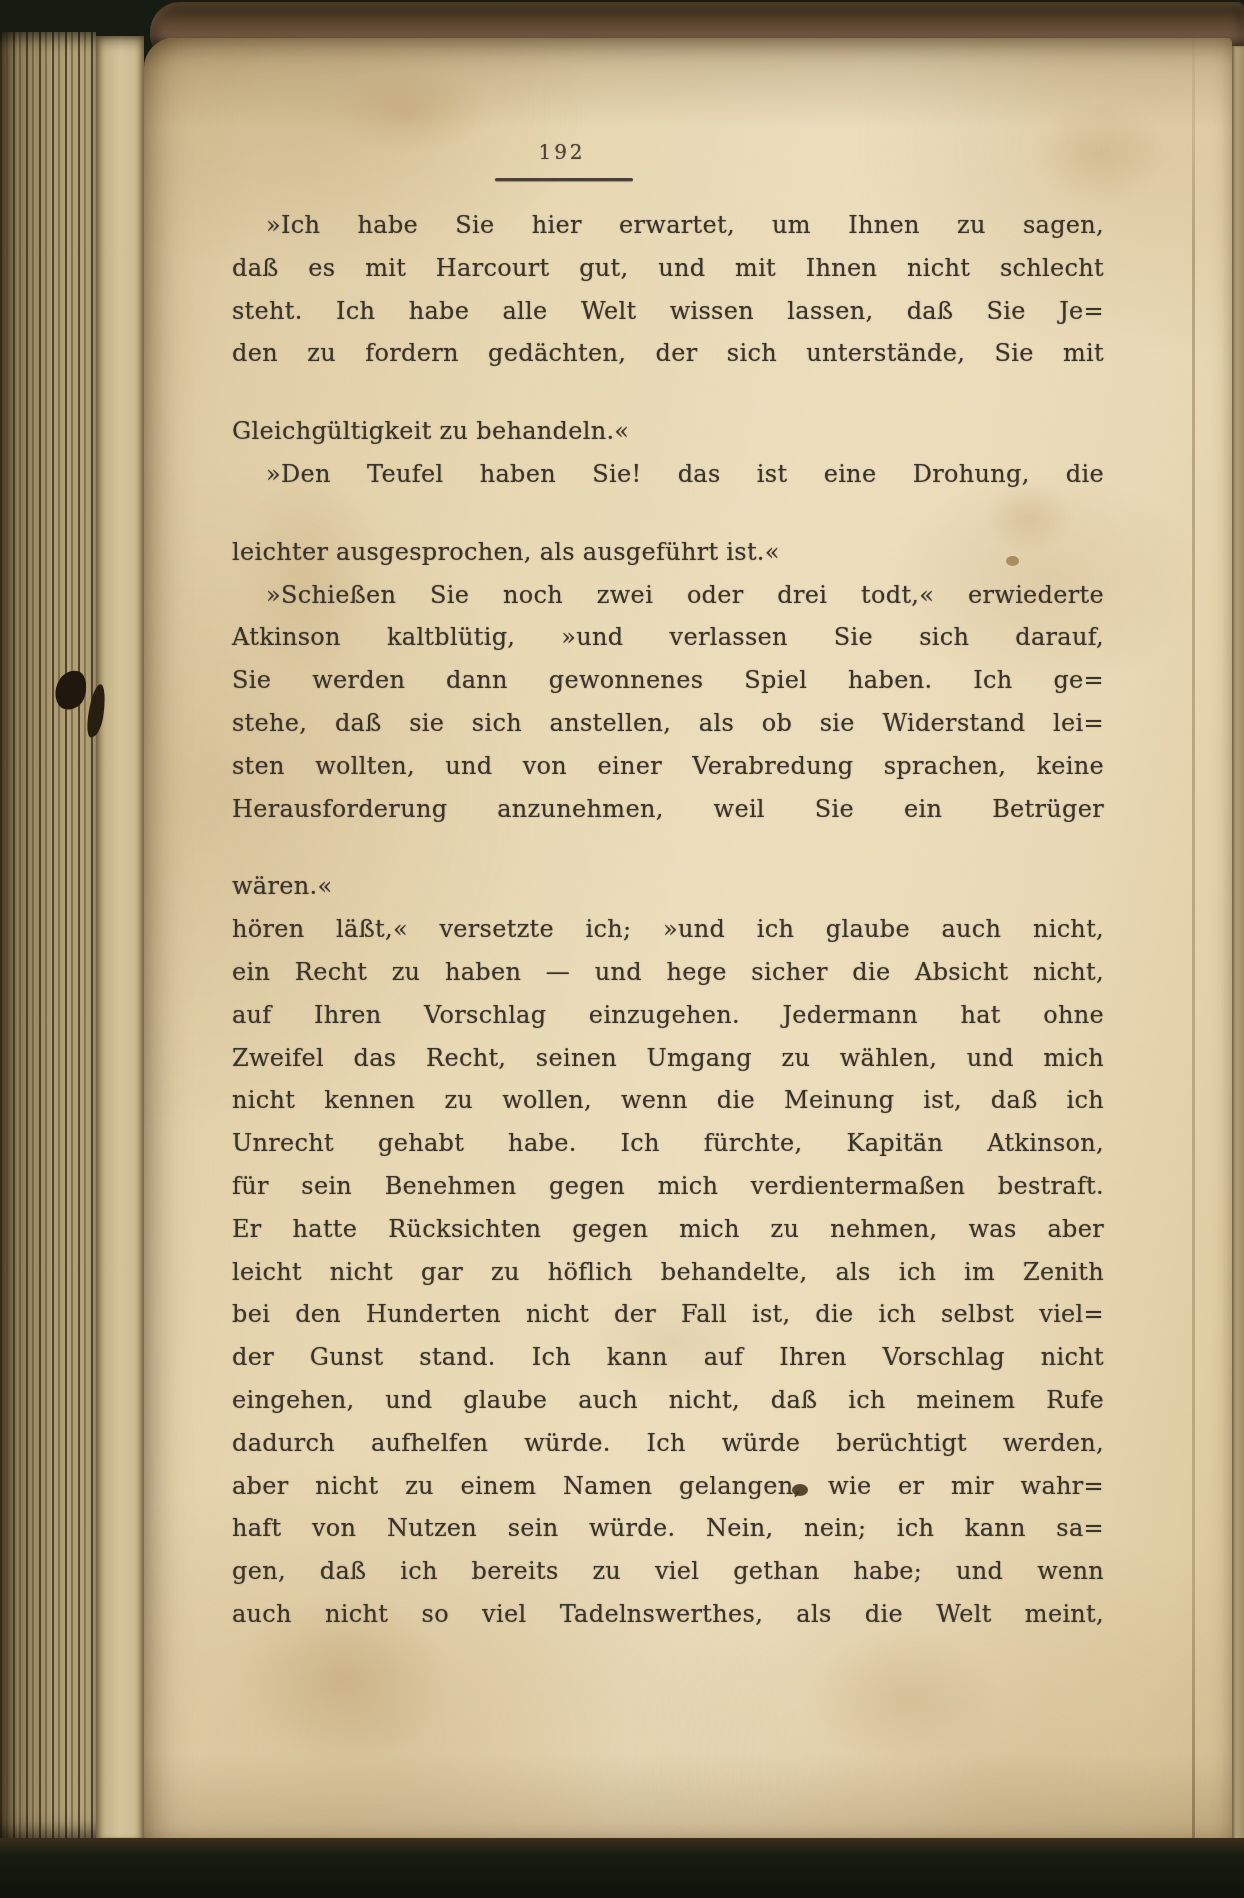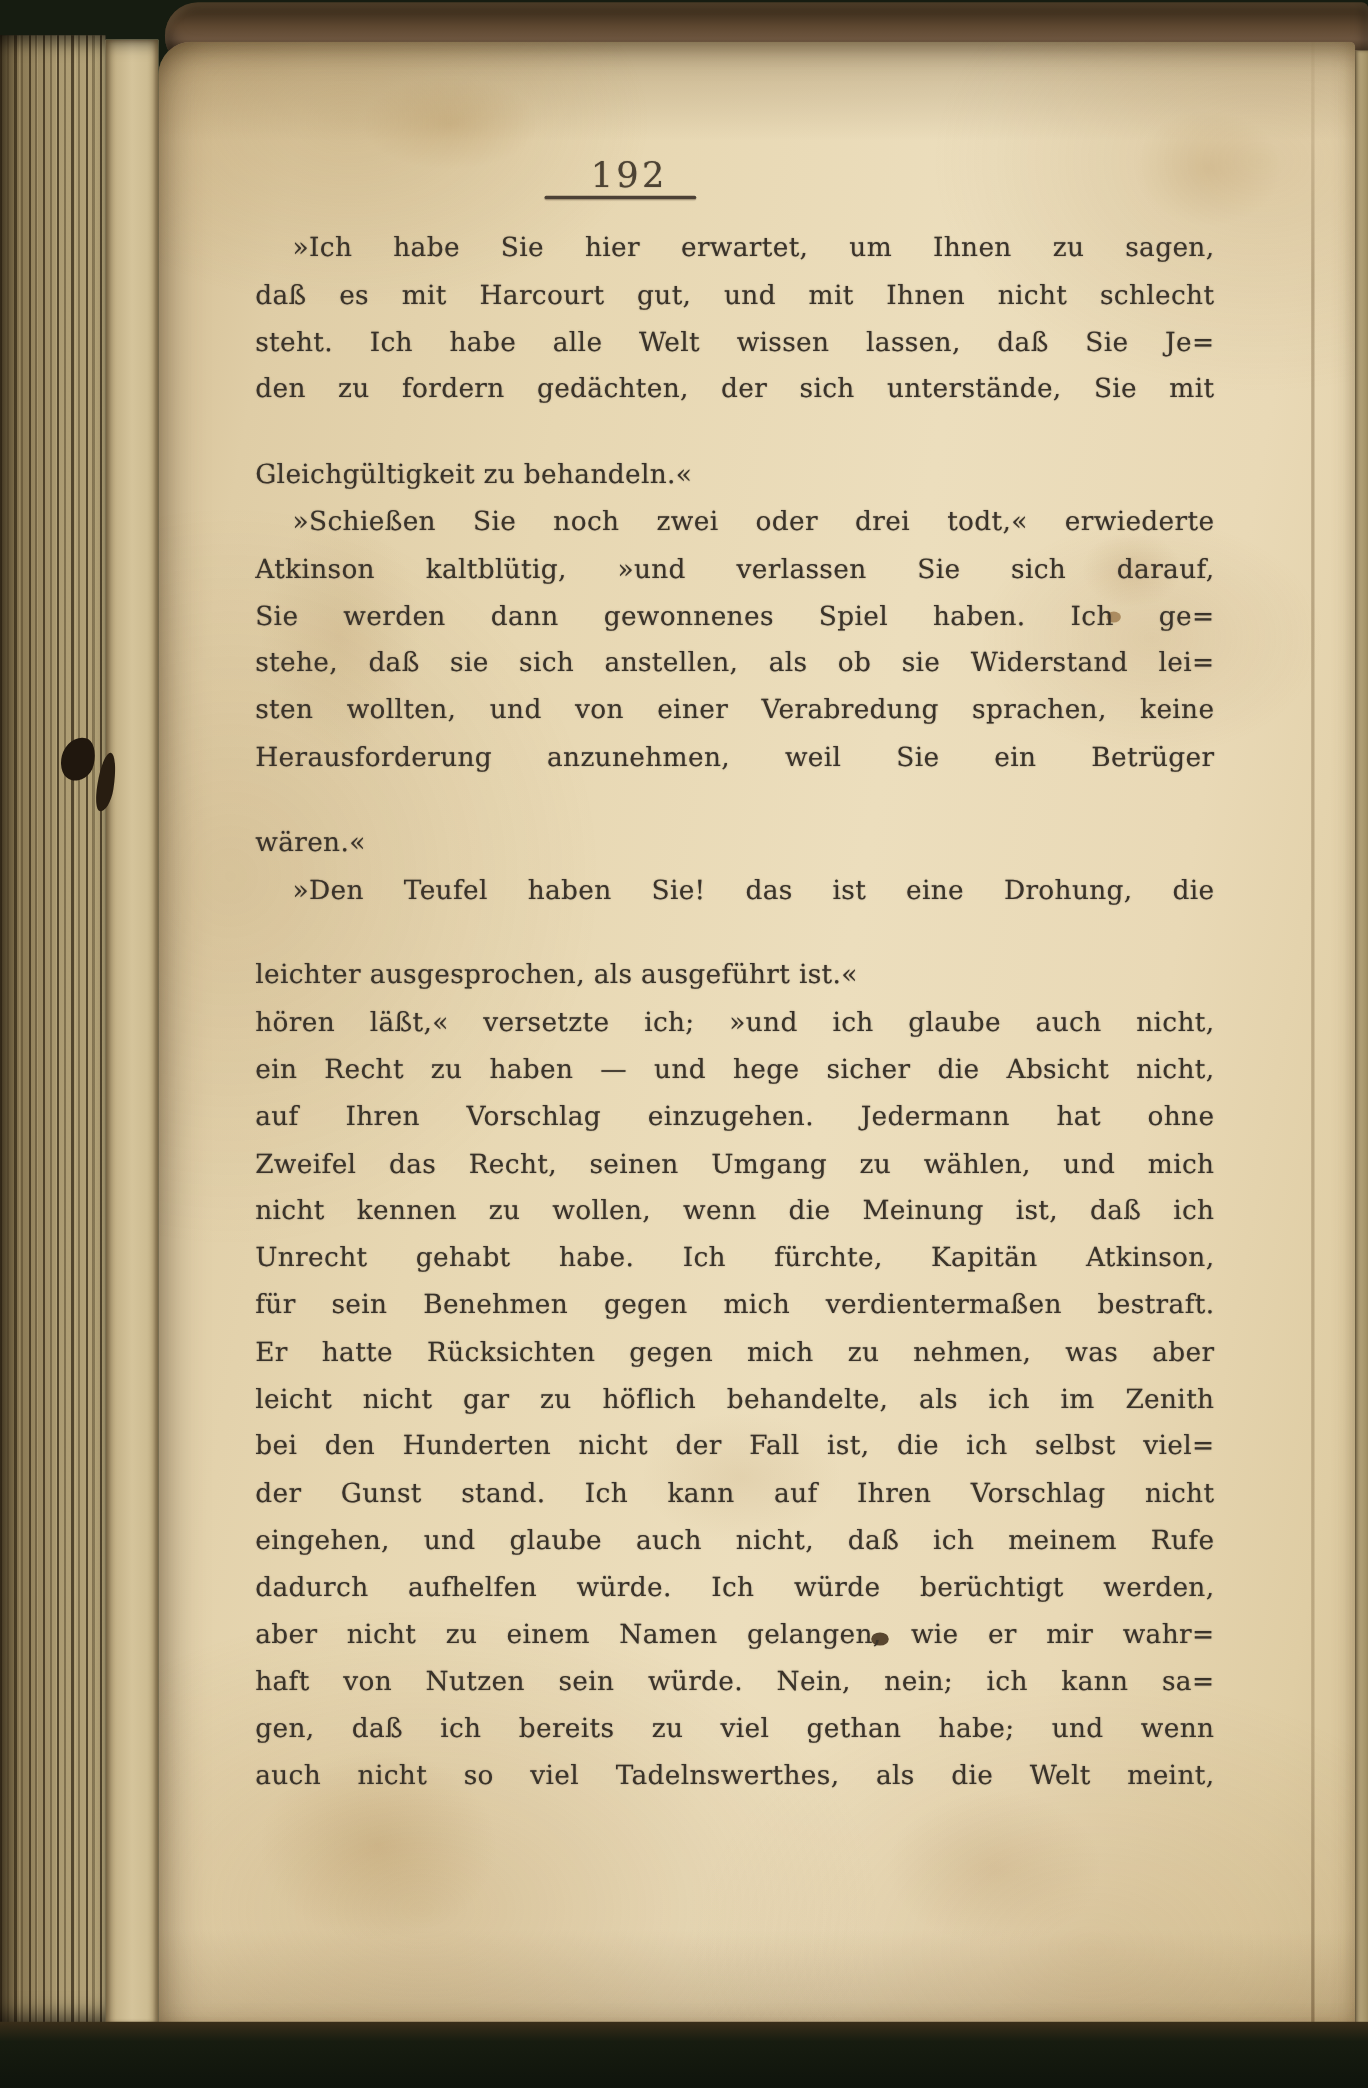--- a/index.html
+++ b/index.html
@@ -59,22 +59,22 @@
   .dot1{left:862px;top:518px;width:13px;height:10px;background:rgba(128,84,34,.55);}
   .speck{left:648px;top:1446px;width:16px;height:12px;background:#45321c;opacity:.88;}
 
   
   .blot-a{position:absolute;left:56px;top:670px;width:30px;height:40px;background:#20170e;
           border-radius:58% 42% 55% 45% / 52% 55% 45% 48%;transform:rotate(14deg);}
   .blot-b{position:absolute;left:89px;top:684px;width:15px;height:54px;background:#281d11;
           border-radius:50% 50% 62% 38% / 55% 60% 40% 42%;transform:rotate(9deg);}
 
   
-  .folio{position:absolute;left:428px;top:102px;transform:translateX(-50%);
-    font-size:32px;letter-spacing:3px;color:#4d4334;
+  .folio{position:absolute;left:418px;top:102px;transform:translateX(-50%);
+    font-size:20px;letter-spacing:3px;color:#4d4334;
     text-shadow:0 0 1px rgba(70,60,45,.6);}
   .rule{position:absolute;left:351px;top:140px;width:138px;height:3px;background:#4c4136;
     border-radius:2px;box-shadow:0 1px 1px rgba(90,75,55,.5);}
 
   
   .text{position:absolute;left:88px;top:166px;width:872px;
     font-size:24px;line-height:42.8px;color:#3a332a;letter-spacing:.3px;
     text-shadow:0 0 1.3px rgba(58,50,40,.55);}
   .line{text-align:justify;text-align-last:justify;white-space:normal;}
   .line.first{padding-left:34px;}
@@ -112,31 +112,31 @@
 
     <div class="text">
         <div class="para">
           <div class="line first">»Ich habe Sie hier erwartet, um Ihnen zu sagen,</div>
           <div class="line">daß es mit Harcourt gut, und mit Ihnen nicht schlecht</div>
           <div class="line">steht. Ich habe alle Welt wissen lassen, daß Sie Je=</div>
           <div class="line">den zu fordern gedächten, der sich unterstände, Sie mit</div>
           <div class="line end">Gleichgültigkeit zu behandeln.«</div>
         </div>
         <div class="para">
+          <div class="line first">»Den Teufel haben Sie! das ist eine Drohung, die</div>
+          <div class="line end">leichter ausgesprochen, als ausgeführt ist.«</div>
+        </div>
+        <div class="para">
           <div class="line first">»Schießen Sie noch zwei oder drei todt,« erwiederte</div>
           <div class="line">Atkinson kaltblütig, »und verlassen Sie sich darauf,</div>
           <div class="line">Sie werden dann gewonnenes Spiel haben. Ich ge=</div>
           <div class="line">stehe, daß sie sich anstellen, als ob sie Widerstand lei=</div>
           <div class="line">sten wollten, und von einer Verabredung sprachen, keine</div>
           <div class="line">Herausforderung anzunehmen, weil Sie ein Betrüger</div>
           <div class="line end">wären.«</div>
-        </div>
-        <div class="para">
-          <div class="line first">»Den Teufel haben Sie! das ist eine Drohung, die</div>
-          <div class="line end">leichter ausgesprochen, als ausgeführt ist.«</div>
         </div>
         <div class="para">
           <div class="line">hören läßt,« versetzte ich; »und ich glaube auch nicht,</div>
           <div class="line">ein Recht zu haben — und hege sicher die Absicht nicht,</div>
           <div class="line">auf Ihren Vorschlag einzugehen. Jedermann hat ohne</div>
           <div class="line">Zweifel das Recht, seinen Umgang zu wählen, und mich</div>
           <div class="line">nicht kennen zu wollen, wenn die Meinung ist, daß ich</div>
           <div class="line">Unrecht gehabt habe. Ich fürchte, Kapitän Atkinson,</div>
           <div class="line">für sein Benehmen gegen mich verdientermaßen bestraft.</div>
           <div class="line">Er hatte Rücksichten gegen mich zu nehmen, was aber</div>

